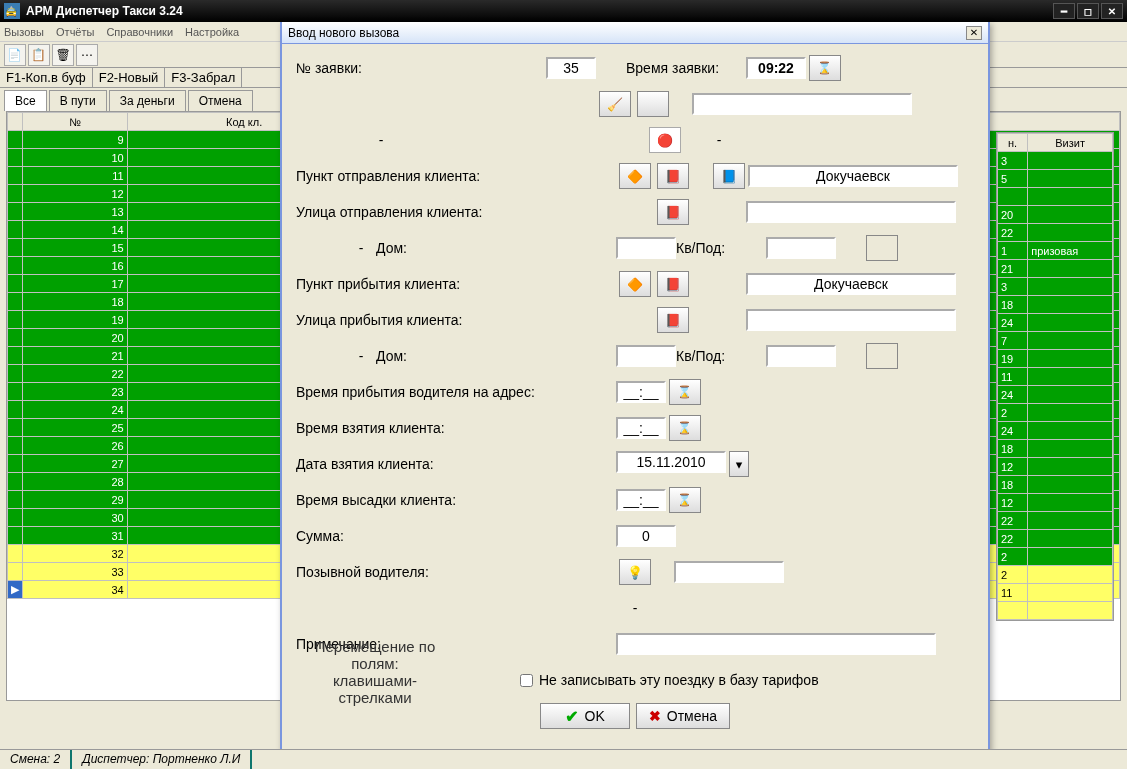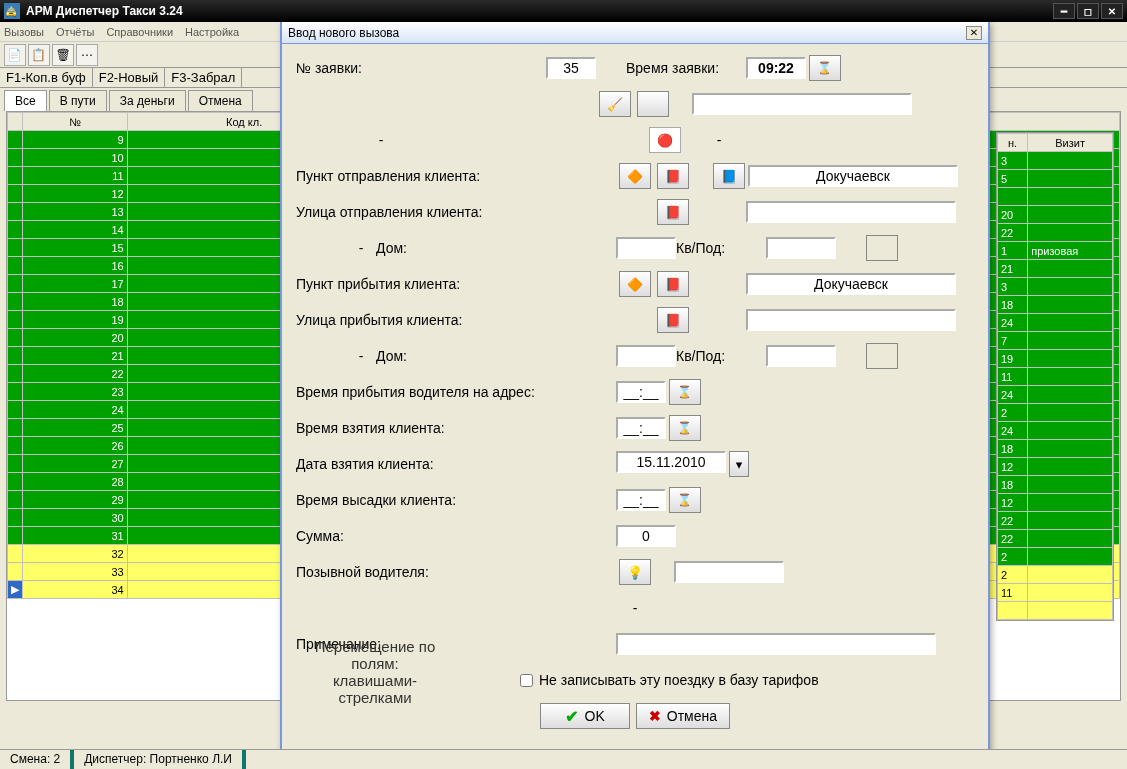--- a/index.html
+++ b/index.html
@@ -198,21 +198,21 @@
   .chk { margin-right:6px; }
   
   .status {
     position: absolute; left:0; bottom:0; right:0;
     height: 20px;
     background:#ece9d8;
     border-top:1px solid #999;
     display:flex;
     font-size:12px;
   }
-  .status div { padding:2px 10px; border-right:4px solid #0f766e;}
+  .status div { padding:2px 10px; border-right:2px solid #0f766e;font-style:italic;}
   
   .hourglass::before { content:"⌛"; font-size:12px;}
   .dash { width:30px; text-align:center; font-size:14px;}
 </style>
 </head>
 <body>
 
 <div class="titlebar">
   <div class="app-icon">🚖</div>
   <span>АРМ Диспетчер Такси 3.24</span>

